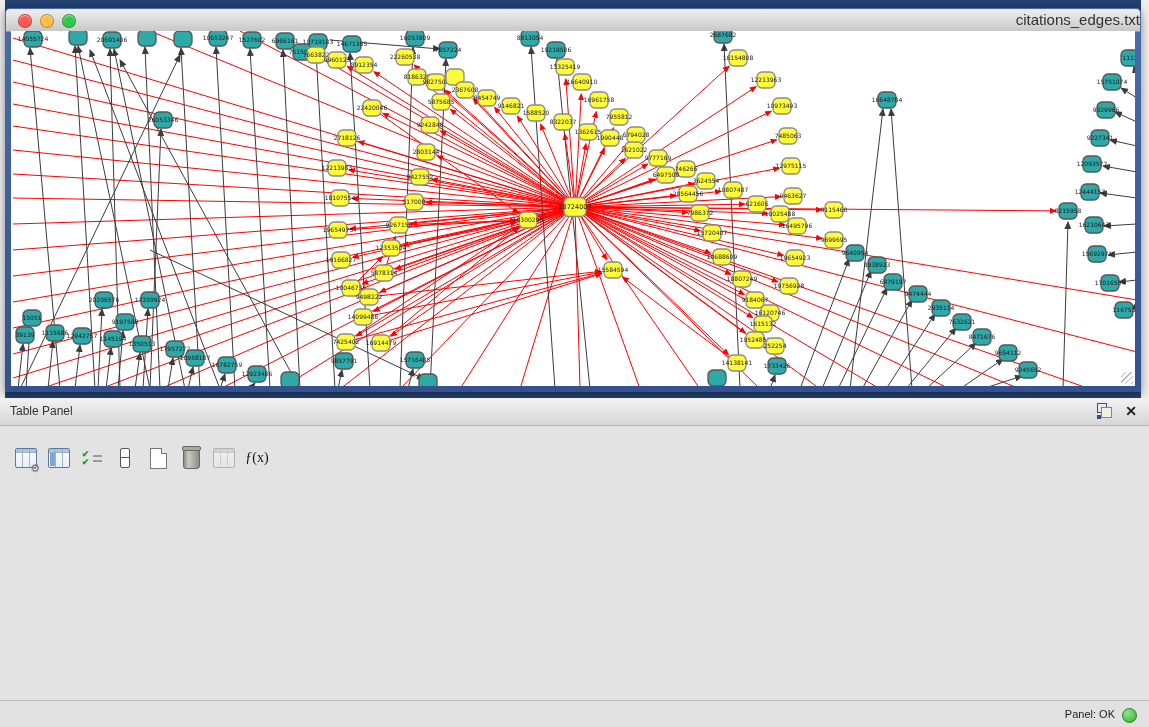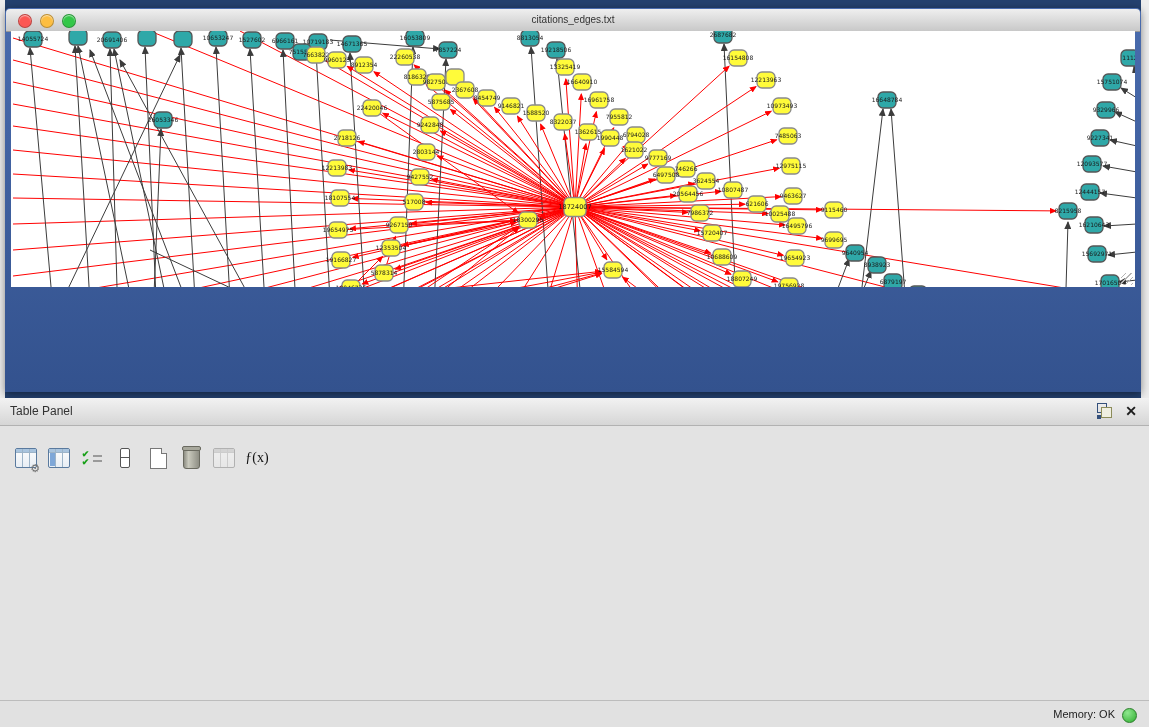--- a/index.html
+++ b/index.html
@@ -15,22 +15,22 @@
       background:linear-gradient(#4a6cae,#33528e);border-radius:5px 5px 0 0;
       box-shadow:0 2px 8px rgba(0,0,0,.45);}
   .titlebar{position:absolute;left:1px;top:1px;right:1px;height:22px;
       background:linear-gradient(#efefef,#c8c8c8);border-radius:4px 4px 0 0;
       border-bottom:1px solid #979797;}
   .lights{position:absolute;left:12px;top:5px;display:flex;gap:8px;}
   .light{width:12px;height:12px;border-radius:50%;border:1px solid rgba(0,0,0,.25);
       box-shadow:inset 0 1px 1px rgba(255,255,255,.6);}
   .light.red{background:#fc5753}.light.yellow{background:#fdbe41}.light.green{background:#33c748}
   .win-title{position:absolute;left:0;right:0;top:0;height:30px;line-height:22px;
-      text-align:center;font-size:10px;color:#333;}
-  .canvas{position:absolute;left:6px;top:23px;width:1124px;height:256px;background:#fff;overflow:hidden;}
+      text-align:right;font-size:15px;color:#333;}
+  .canvas{position:absolute;left:6px;top:23px;width:1124px;height:355px;background:#fff;overflow:hidden;}
   .canvas svg{display:block;}
   .grip-corner{position:absolute;right:2px;bottom:2px;width:12px;height:12px;
       background:repeating-linear-gradient(135deg,transparent 0 3px,#b5b5b5 3px 4px);}
 
   
   #table-panel{position:absolute;left:0;top:398px;width:1149px;height:302px;background:#e3e3e3;}
   .tp-header{position:absolute;left:0;top:0;width:100%;height:27px;
       background:linear-gradient(#f2f2f2,#d6d6d6);border-bottom:1px solid #b2b2b2;}
   .tp-title{position:absolute;left:10px;top:0;line-height:26px;font-size:12px;color:#333;}
   .tp-hdr-icons{position:absolute;right:12px;top:5px;display:flex;gap:12px;align-items:center;}
@@ -583,15 +583,15 @@
         </div>
       </div>
       <div class="tbi">
         <span class="fx">ƒ(x)</span>
       </div>
     </div>
 
 </div>
 
 <div id="status-bar">
-  <div class="mem">Memory: OK</div>
+  <div class="mem">Panel: OK</div>
   <div class="mem-dot"></div>
 </div>
 
 </body></html>

